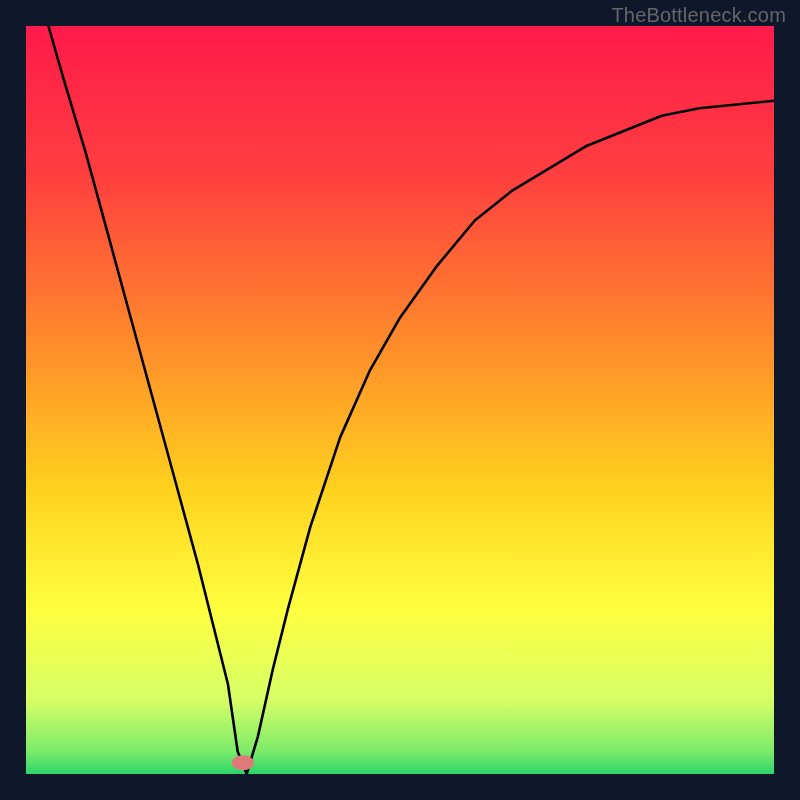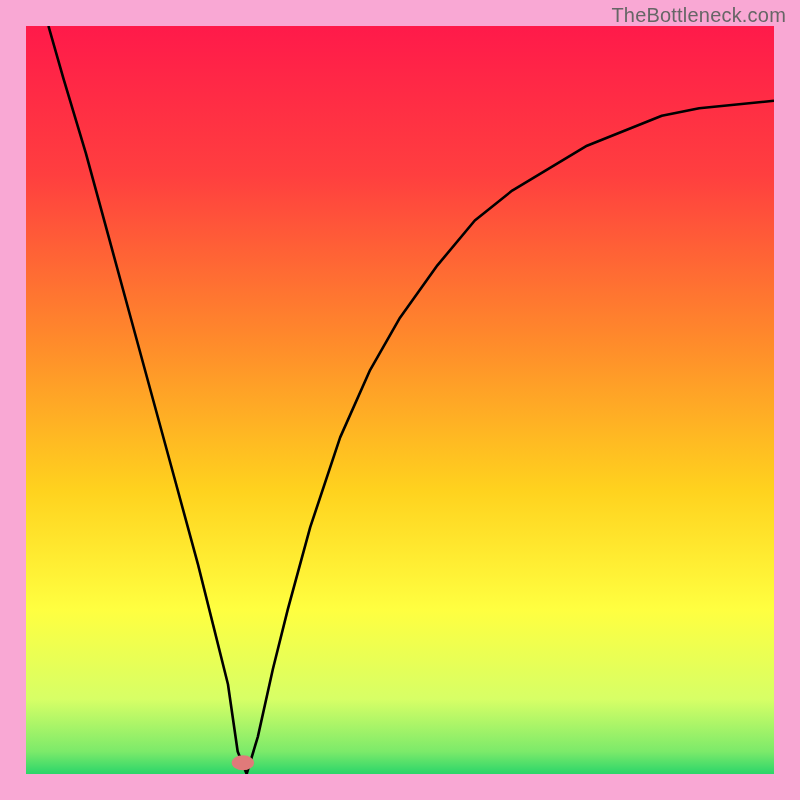--- a/index.html
+++ b/index.html
@@ -6,21 +6,21 @@
     margin: 0;
     padding: 0;
     width: 800px;
     height: 800px;
     overflow: hidden;
     font-family: Arial, Helvetica, sans-serif;
   }
   .frame {
     width: 800px;
     height: 800px;
-    background: #f9a8d4;
+    background: #0f172a;
     position: relative;
   }
   .watermark {
     position: absolute;
     top: 4px;
     right: 14px;
     color: #666;
     font-size: 20px;
     font-weight: 400;
     letter-spacing: 0.2px;

